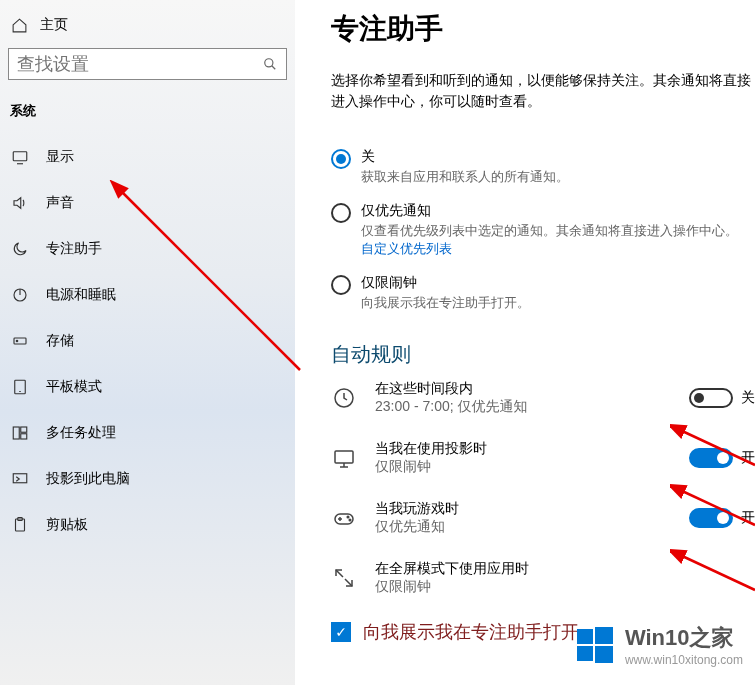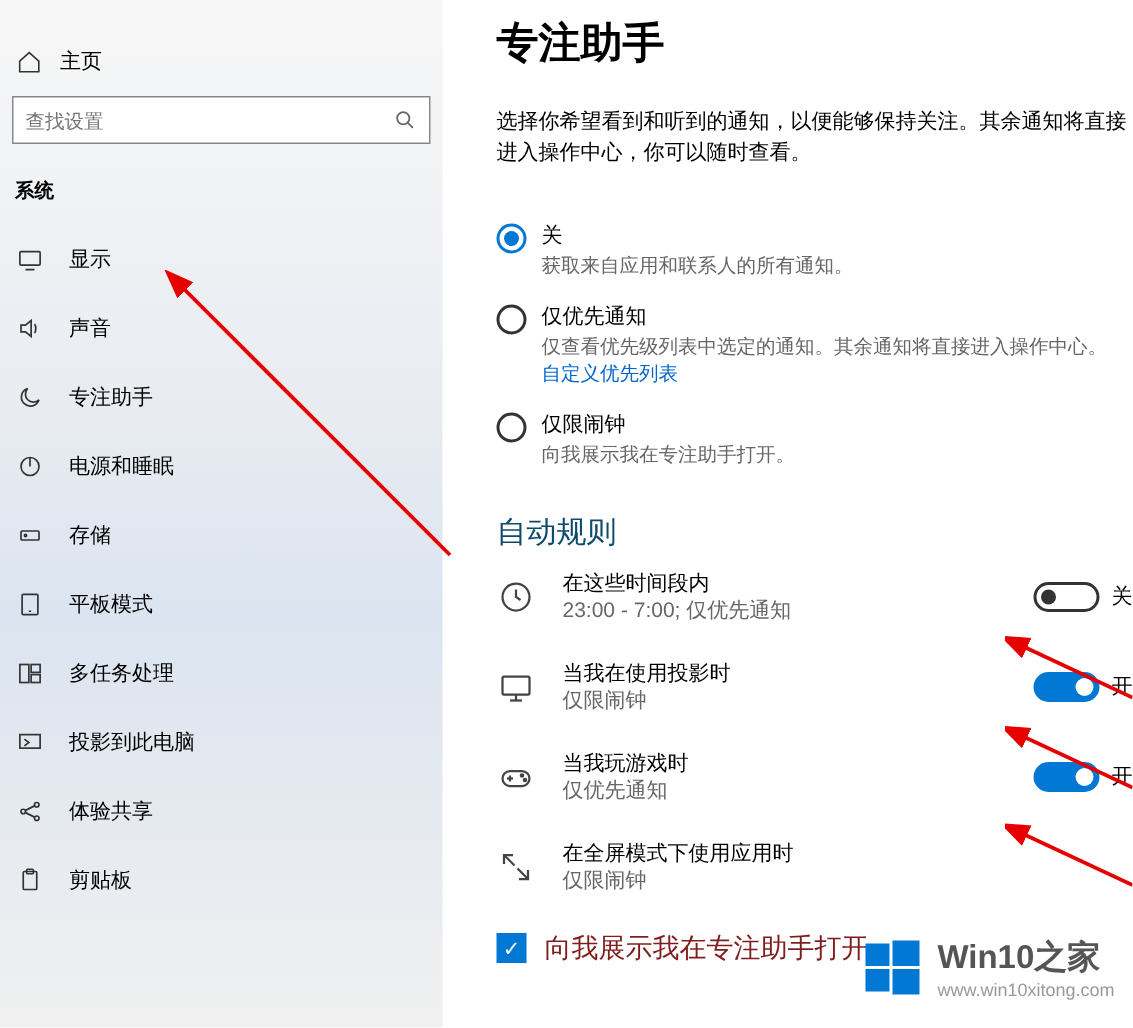--- a/index.html
+++ b/index.html
@@ -12,21 +12,21 @@
       width: 755px;
       height: 685px;
       background: #ffffff;
       display: flex;
       overflow: hidden;
       position: relative;
     }
     .sidebar {
       width: 295px;
       background: linear-gradient(to bottom, #f7f7f7 0%, #e8ecf1 40%, #dbe4f0 60%, #f0f0f0 100%);
-      padding-top: 24px;
+      padding-top: 8px;
       flex-shrink: 0;
     }
     .home-row {
       display: flex;
       align-items: center;
       padding: 8px 10px;
       gap: 12px;
       margin-bottom: 6px;
     }
     .home-row .icon {
@@ -46,21 +46,21 @@
       background: #fff;
       height: 32px;
       display: flex;
       align-items: center;
       padding: 0 8px;
     }
     .search-input {
       flex: 1;
       border: none;
       outline: none;
-      font-size: 13px;
+      font-size: 18px;
       color: #000000;
       background: transparent;
     }
     .search-icon-wrap {
       width: 16px;
       height: 16px;
       display: flex;
       align-items: center;
       justify-content: center;
     }
@@ -383,32 +383,20 @@
   <div class="sidebar-item">
     <span class="icon">
         <svg width="18" height="18" viewBox="0 0 24 24" fill="none" stroke="#333" stroke-width="1.5">
           <rect x="3" y="5" width="18" height="12"></rect>
           <path d="M7 9l4 3-4 3"></path>
         </svg>
       </span>
     <span class="sidebar-item-label">投影到此电脑</span>
   </div>
 
-  <div class="sidebar-item">
-    <span class="icon">
-        <svg width="18" height="18" viewBox="0 0 24 24" fill="none" stroke="#333" stroke-width="1.5">
-          <circle cx="6" cy="12" r="2"></circle>
-          <circle cx="18" cy="6" r="2"></circle>
-          <circle cx="18" cy="18" r="2"></circle>
-          <line x1="8" y1="11" x2="16" y2="7"></line>
-          <line x1="8" y1="13" x2="16" y2="17"></line>
-        </svg>
-      </span>
-    <span class="sidebar-item-label">体验共享</span>
-  </div>
 
   <div class="sidebar-item">
     <span class="icon">
         <svg width="18" height="18" viewBox="0 0 24 24" fill="none" stroke="#333" stroke-width="1.5">
           <rect x="6" y="4" width="12" height="16" rx="1"></rect>
           <rect x="9" y="2" width="6" height="4" rx="1"></rect>
         </svg>
       </span>
     <span class="sidebar-item-label">剪贴板</span>
   </div>

